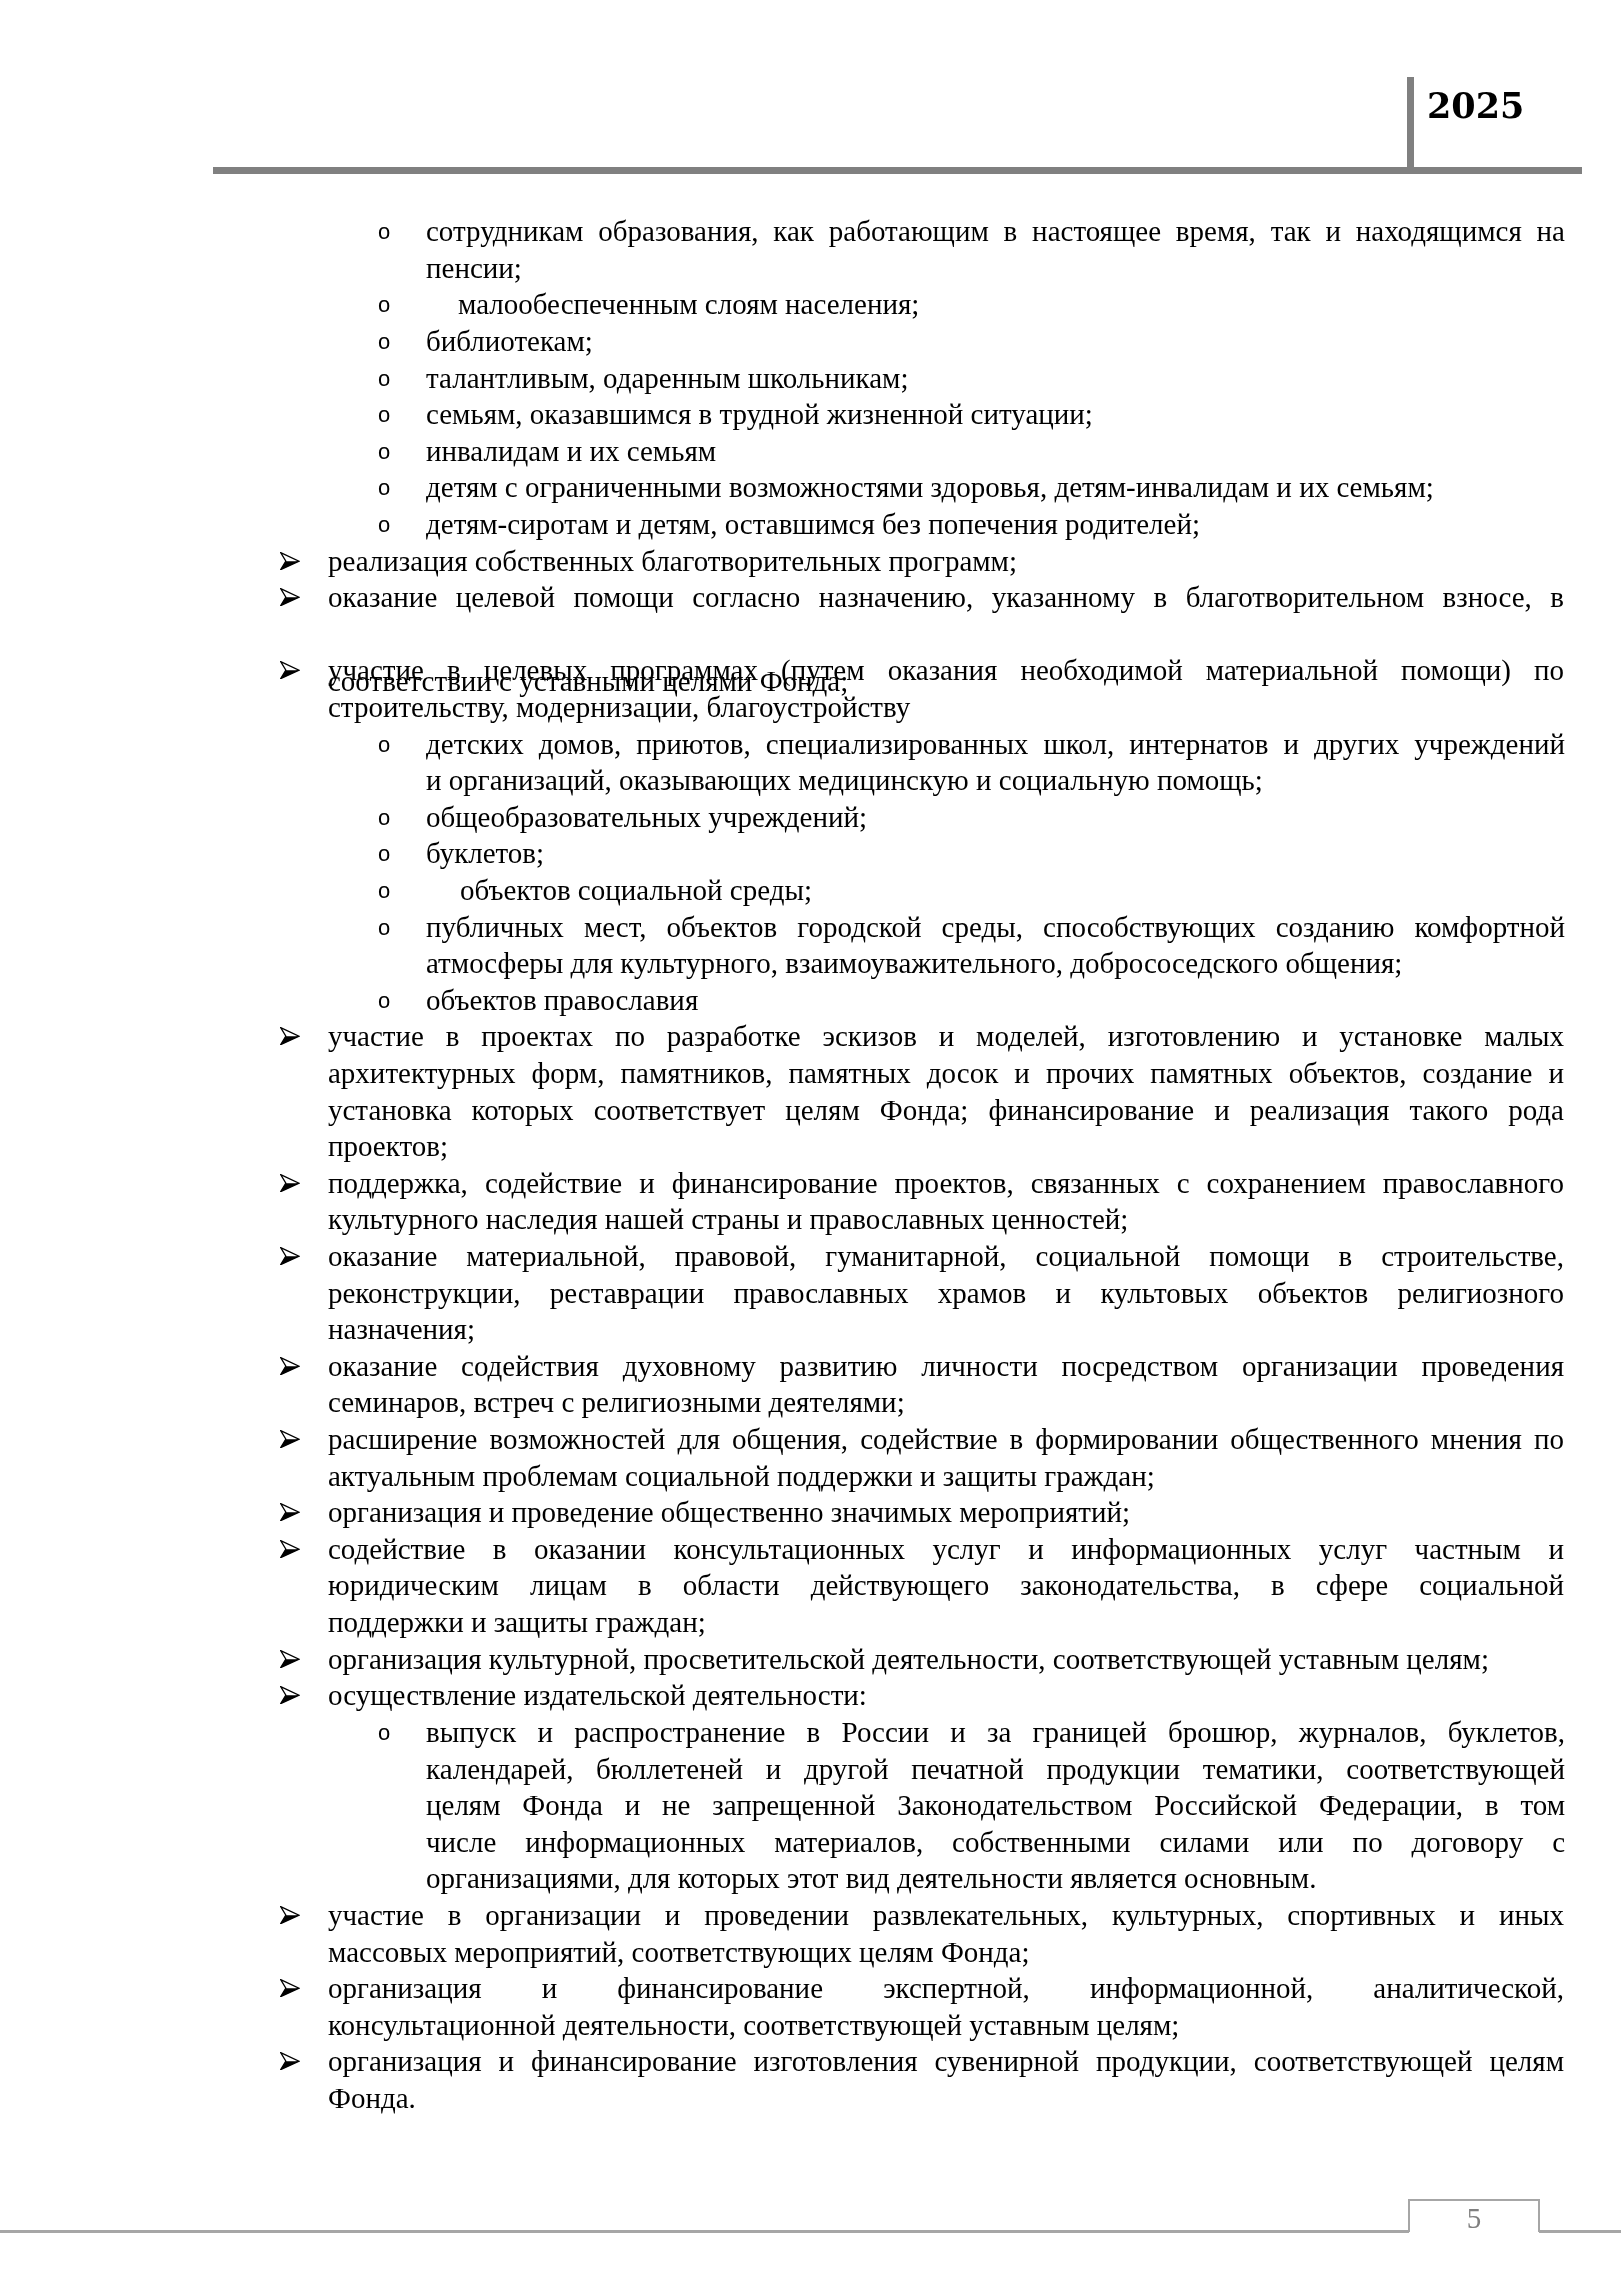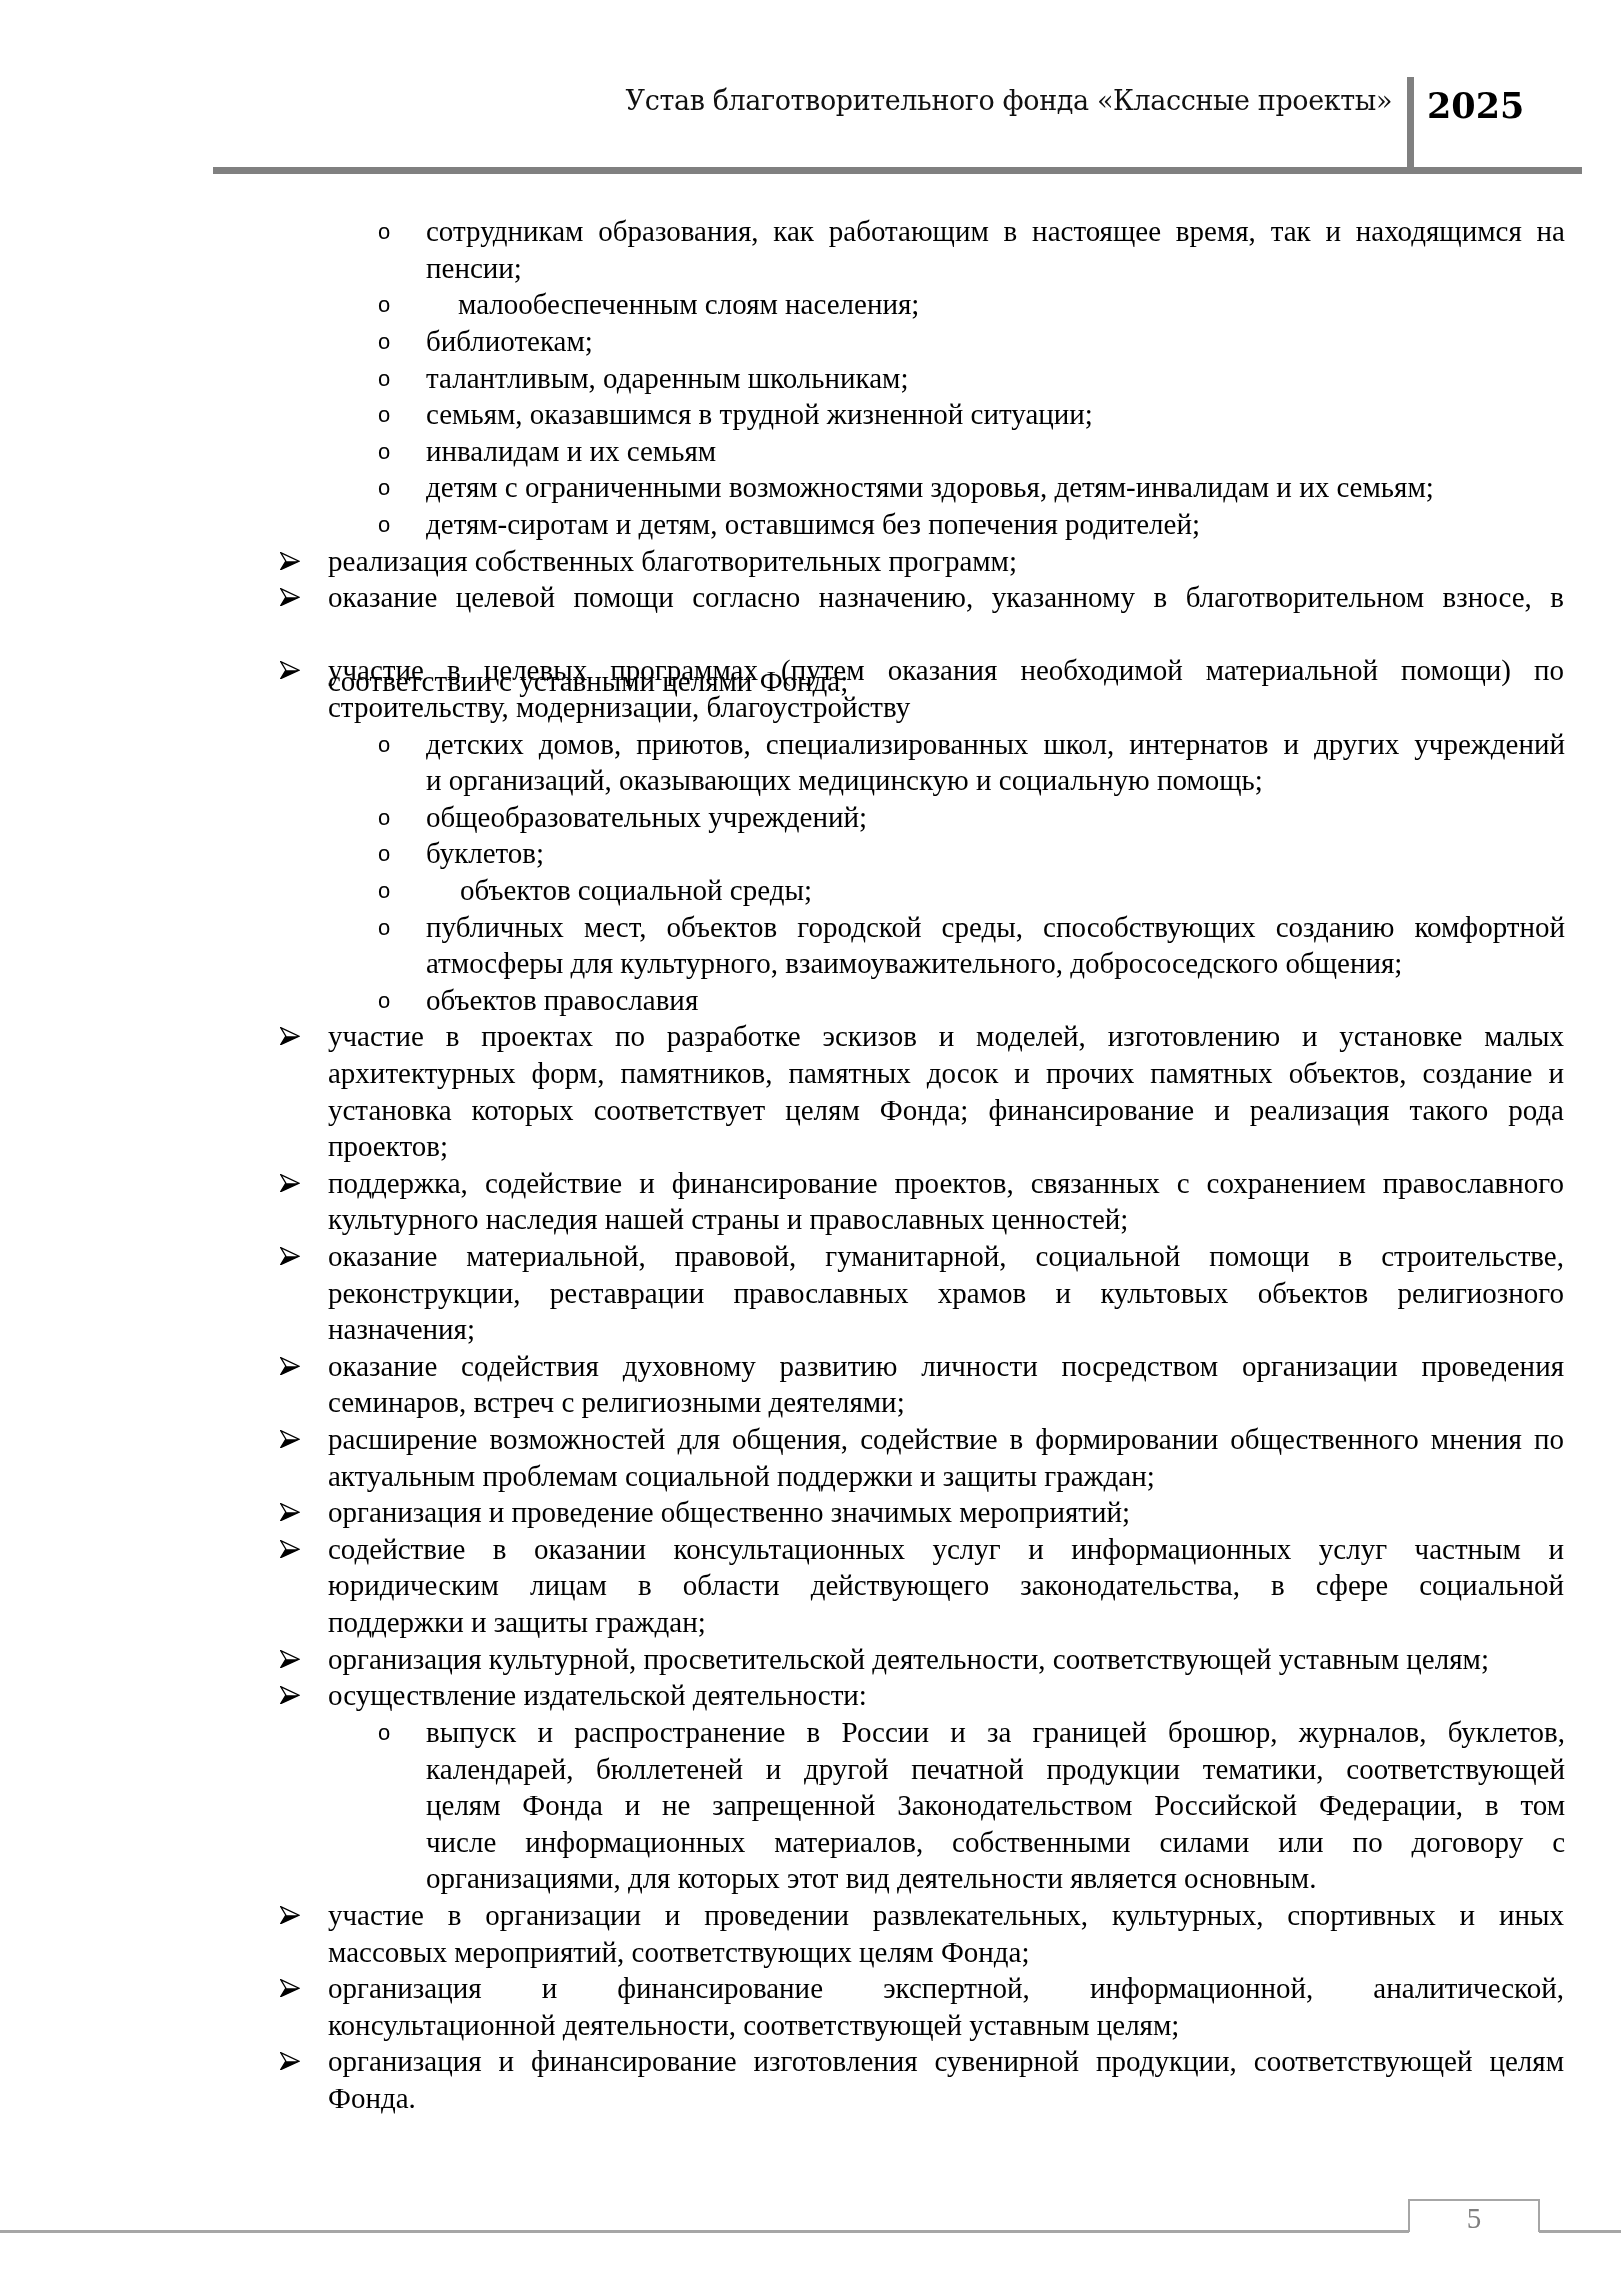--- a/index.html
+++ b/index.html
@@ -41,21 +41,20 @@
     position: absolute; left: 1408px; top: 2203px; width: 132px; text-align: center;
     font-family: "Liberation Serif", serif; font-size: 29px; line-height: 31px; color: #7f7f7f;
   }
 </style>
 </head>
 <body>
 
 <div class="page">
 
   <div class="hdr-title">
-    <div>Устав благотворительного фонда «Классные проекты»</div>
   </div>
   <div class="hdr-vbar"></div>
   <div class="hdr-year">2025</div>
   <div class="hdr-hbar"></div>
 
   <div class="content" id="content">
       <span class="bullet-circle" style="top: 213px; height: 37px;">o</span>
       <div class="line just" style="top: 213px; left: 426px; width: 1139px; white-space: normal; overflow: hidden;">сотрудникам образования, как работающим в настоящее время, так и находящимся на</div>
       <div class="line" style="top: 250px; left: 426px;">пенсии;</div>
       <span class="bullet-circle" style="top: 286px; height: 37px;">o</span>

